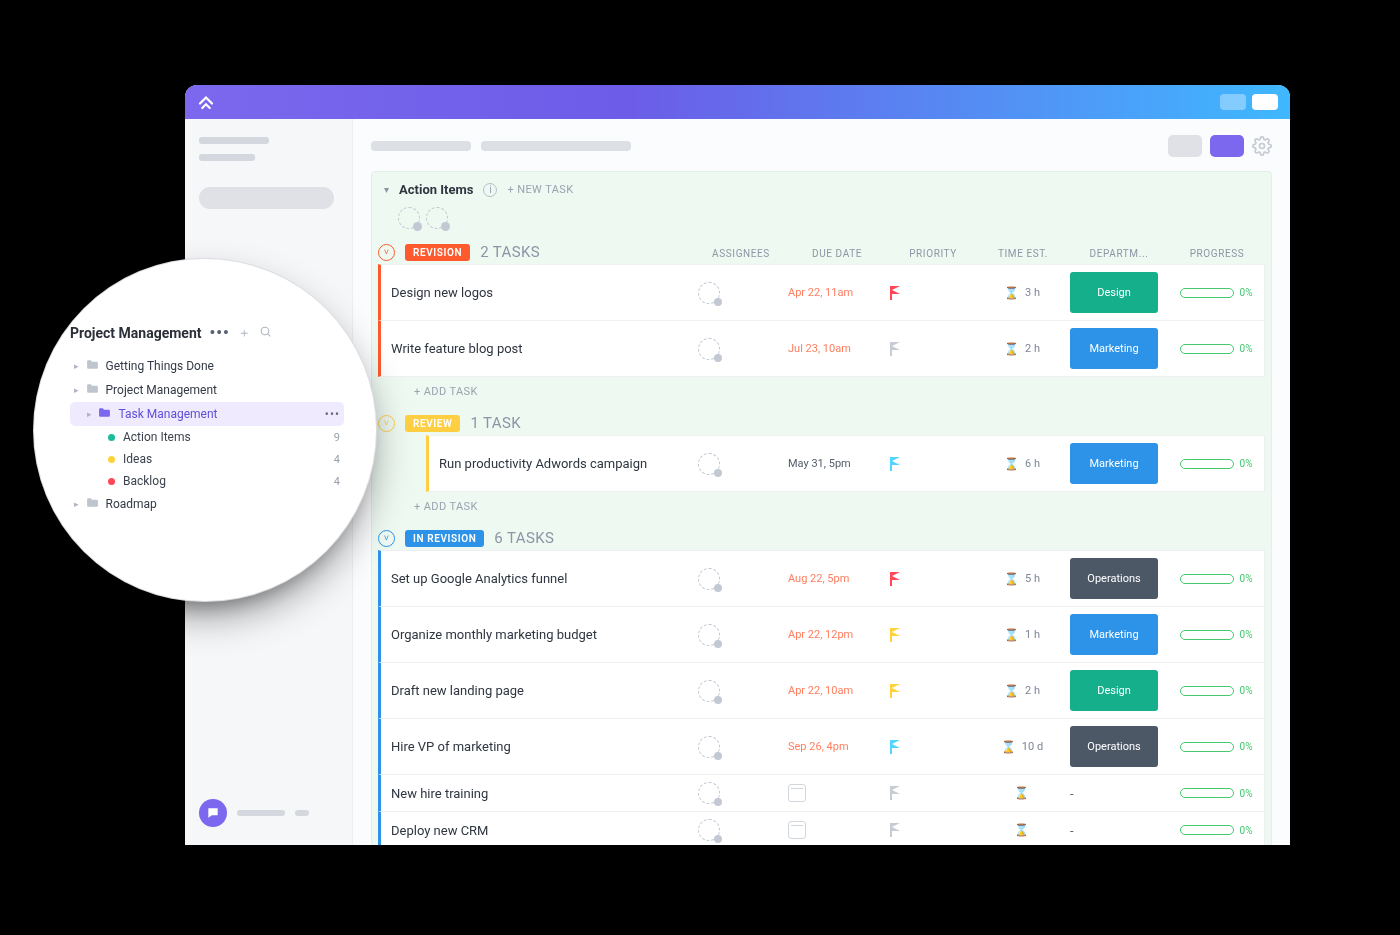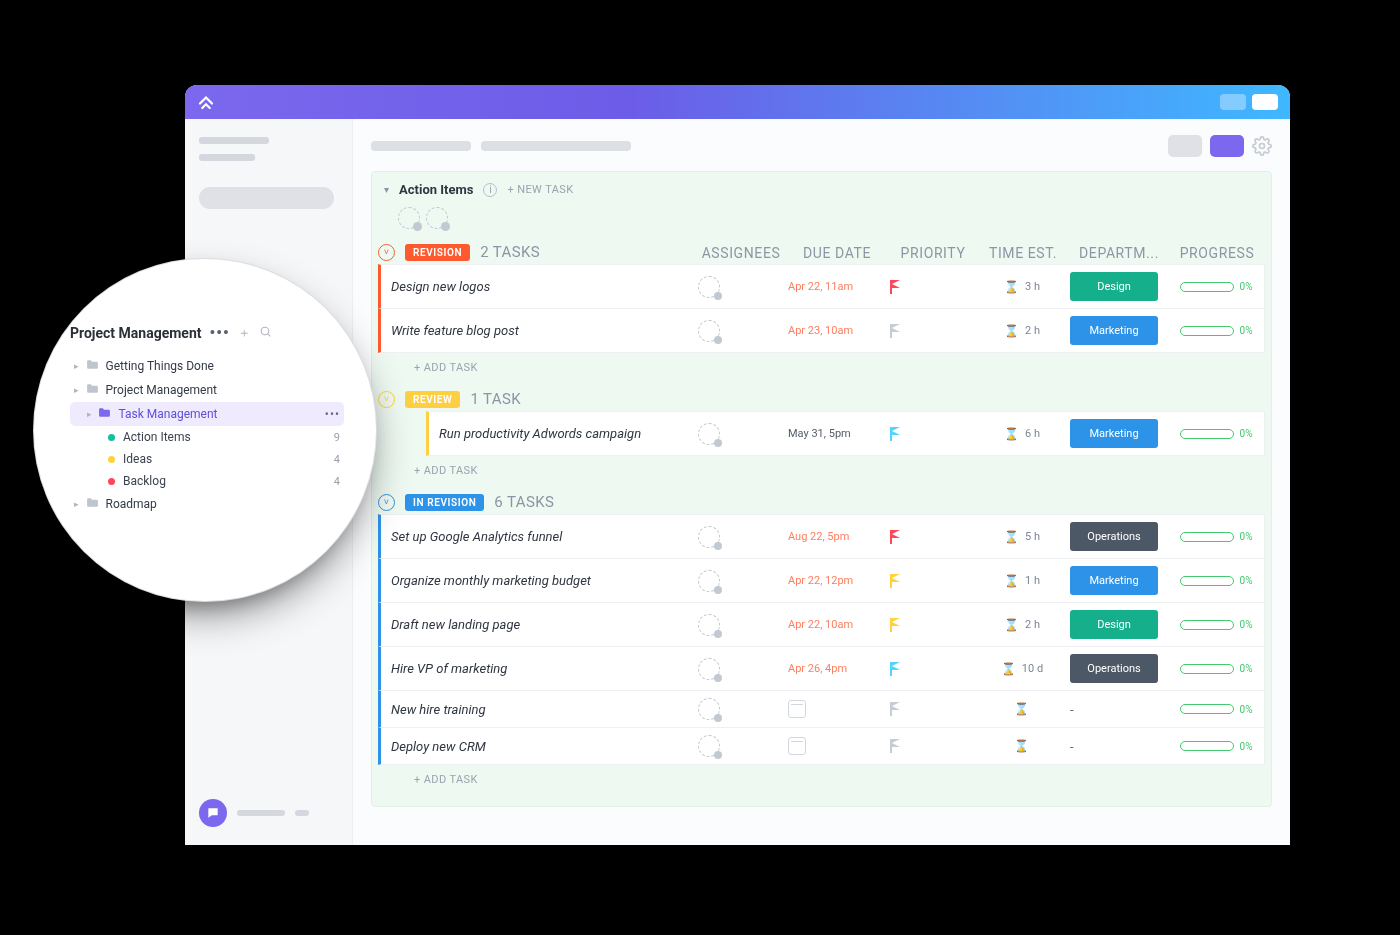--- a/index.html
+++ b/index.html
@@ -60,49 +60,49 @@
   .ghost-avatar { width:22px; height:22px; border-radius:50%; border:1px dashed #c2c9d3; position:relative; }
   .ghost-avatar::after { content:""; position:absolute; right:-3px; bottom:-3px; width:9px; height:9px; border-radius:50%; background:#c2c9d3; }
 
   
   .group { margin-bottom:10px; }
   .group-head { display:flex; align-items:center; gap:10px; padding:2px 0 4px 0; }
   .collapse-circ { width:17px;height:17px;border:1px solid;border-radius:50%;display:flex;align-items:center;justify-content:center;font-size:9px; }
   .status-badge { color:#fff; font-size:10px; font-weight:600; letter-spacing:.6px; padding:3px 8px; border-radius:3px; }
   .task-count { color:#8b95a5; font-size:15px; letter-spacing:.4px; }
 
-  .cols-header { display:grid; grid-template-columns: 1fr 84px 96px 84px 84px 96px 88px; gap:6px; color:#8d96a5; font-size:14px; letter-spacing:.6px; text-transform:uppercase; padding-right:4px; align-items:end;}
+  .cols-header { display:grid; grid-template-columns: 1fr 84px 96px 84px 84px 96px 88px; gap:6px; color:#8d96a5; font-size:10px; letter-spacing:.6px; text-transform:uppercase; padding-right:4px; align-items:end;}
   .cols-header span { text-align:center; }
   .cols-header span:first-child { text-align:left; }
 
   .head-wrap { display:grid; grid-template-columns: 278px 1fr; align-items:center; }
 
   .task-row { display:grid; grid-template-columns: 1fr 84px 96px 84px 84px 96px 88px; gap:6px; align-items:center; background:#fff; border:1px solid #edeff2; border-left:3px solid; padding:7px 4px 7px 10px; margin-top:-1px; font-size:13px; color:#2f3640; }
   .task-row:first-of-type { margin-top:0; border-top-left-radius:3px; border-top-right-radius:3px;}
   .task-row:last-of-type { border-bottom-left-radius:3px; border-bottom-right-radius:3px;}
 
-  .task-name { white-space:nowrap; overflow:hidden; text-overflow:ellipsis;font-style:italic; }
+  .task-name { white-space:nowrap; overflow:hidden; text-overflow:ellipsis; }
   .cell { display:flex; align-items:center; justify-content:flex-start; }
   .assign { width:22px;height:22px;border-radius:50%;border:1px dashed #c2c9d3; position:relative;}
   .assign::after{content:"";position:absolute;right:-3px;bottom:-3px;width:8px;height:8px;border-radius:50%;background:#c2c9d3;}
   .due-date { font-size:11px; text-align:center;}
   .due-orange { color:#ff7e5f; }
   .due-default { color:#555d69; }
   .cal-icon { width:18px;height:18px;border:1px solid #d2d7df;border-radius:3px;position:relative;}
   .cal-icon::before{content:"";position:absolute;top:3px;left:2px;right:2px;height:1px;background:#d2d7df;}
 
   .flag { width:12px;height:14px; position:relative; }
   .flag::before{content:"";position:absolute;left:0;top:0;width:2px;height:14px;background:currentColor;}
   .flag::after{content:"";position:absolute;left:2px;top:0;width:0;height:0;border-top:4px solid currentColor;border-bottom:4px solid currentColor;border-right:8px solid transparent;}
   .flag-red{color:#ff4757;} .flag-grey{color:#c6cbd4;} .flag-cyan{color:#52d4ff;} .flag-yellow{color:#ffd23a;}
 
   .time-est { font-size:11px; color:#7d8696; display:flex; align-items:center; gap:6px; justify-content:center;}
   .hourglass { color:#c6cbd4; font-size:12px; }
 
-  .dept-tag { color:#fff; font-size:11px; padding:8px 0; width:88px; text-align:center; border-radius:3px; }
+  .dept-tag { color:#fff; font-size:11px; padding:14px 0; width:88px; text-align:center; border-radius:3px; }
 
   .progress-cell { display:flex; align-items:center; justify-content:center; gap:6px; font-size:10px; color:#43c96f; }
   .progress-track { width:54px; height:10px; border:1px solid #43c96f; border-radius:6px; }
 
   .add-task-row { font-size:11px; letter-spacing:.4px; color:#9aa3b0; padding:8px 0 4px 36px; cursor:pointer;}
 
   
   .zoom-lens {
     position:absolute; left:40px; top:265px; width:330px; height:330px; border-radius:50%;
     background:#fff; z-index:20;
@@ -231,21 +231,21 @@
                   <span class="progress-track"></span>
                   <span>0%</span>
                 </span>
               </div>
               <div class="task-row" style="border-left-color: rgb(255, 90, 46);">
                 <span class="task-name">Write feature blog post</span>
                 <span class="cell">
                   <span class="assign"></span>
                 </span>
                 <span class="cell due-date">
-                  <span class="due-orange">Apr 23, 10am</span>
+                  <span class="due-orange">Jul 23, 10am</span>
                 </span>
                 <span class="cell">
                   <span class="flag flag-grey"></span>
                 </span>
                 <span class="cell time-est">
                   <span class="hourglass">⌛</span>
                   <span>2 h</span>
                 </span>
                 <span class="cell">
                   <span class="dept-tag" style="background:#2d93e8;">Marketing</span>
@@ -366,21 +366,21 @@
                   <span class="progress-track"></span>
                   <span>0%</span>
                 </span>
               </div>
               <div class="task-row" style="border-left-color: rgb(45, 147, 232);">
                 <span class="task-name">Hire VP of marketing</span>
                 <span class="cell">
                   <span class="assign"></span>
                 </span>
                 <span class="cell due-date">
-                  <span class="due-orange">Apr 26, 4pm</span>
+                  <span class="due-orange">Sep 26, 4pm</span>
                 </span>
                 <span class="cell">
                   <span class="flag flag-cyan"></span>
                 </span>
                 <span class="cell time-est">
                   <span class="hourglass">⌛</span>
                   <span>10 d</span>
                 </span>
                 <span class="cell">
                   <span class="dept-tag" style="background:#4d5866;">Operations</span>

